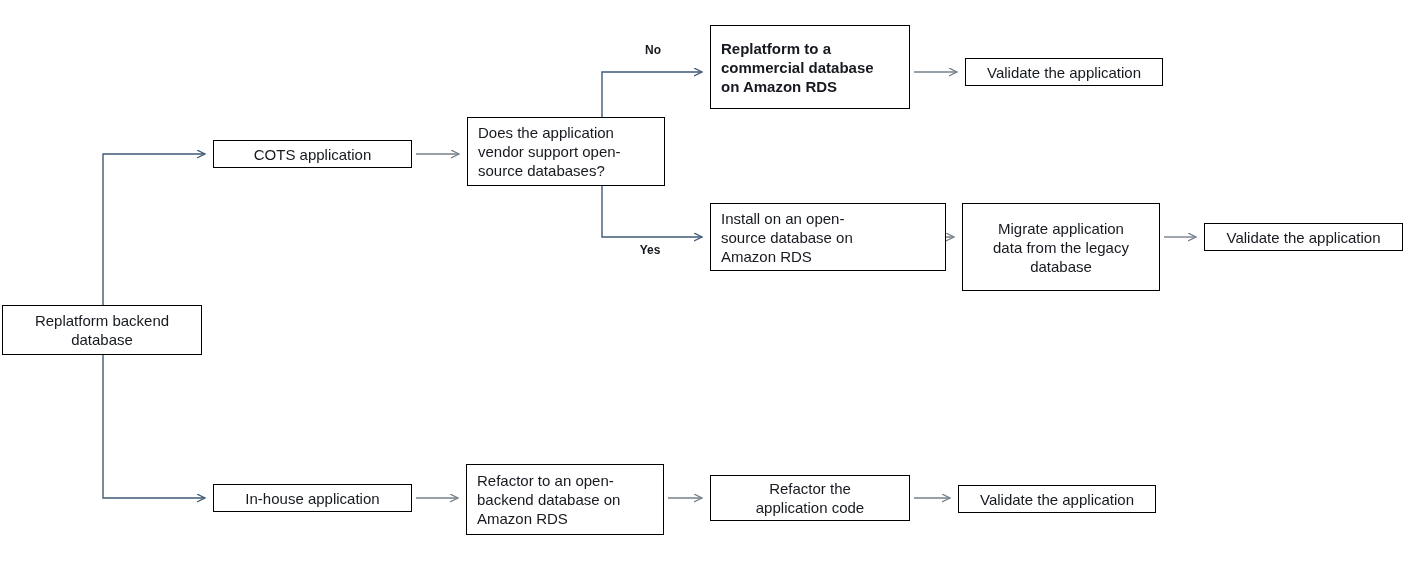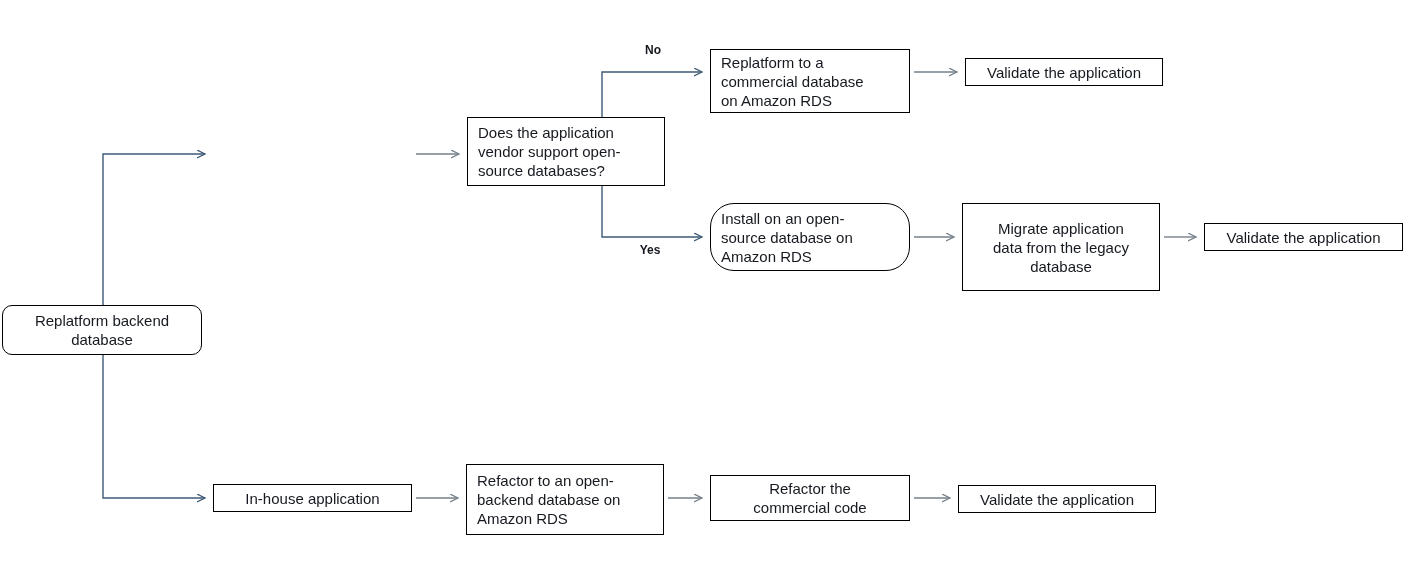--- a/index.html
+++ b/index.html
@@ -85,52 +85,53 @@
     <polyline class="edge-branch" points="602,186 602,237 702,237"></polyline>
     <polyline class="edge-gray" points="416,154 459,154"></polyline>
     <polyline class="edge-gray" points="914,72 957,72"></polyline>
     <polyline class="edge-gray" points="914,237 954,237"></polyline>
     <polyline class="edge-gray" points="1164,237 1196,237"></polyline>
     <polyline class="edge-gray" points="416,498 458,498"></polyline>
     <polyline class="edge-gray" points="668,498 702,498"></polyline>
     <polyline class="edge-gray" points="914,498 950,498"></polyline>
   </svg>
 
-  <div class="node center" style="left:2px;top:305px;width:200px;height:50px;border-radius:10px;">Replatform backend
+  <div class="node center" style="left:2px;top:305px;width:200px;height:50px;">Replatform backend
 database</div>
 
+  <div class="node center" style="left:213px;top:140px;width:199px;height:28px;">COTS application</div>
 
   <div class="node left" style="left:467px;top:117px;width:198px;height:69px;">Does the application
 vendor support open-
 source databases?</div>
 
   <div class="node center" style="left:213px;top:484px;width:199px;height:28px;">In-house application</div>
 
-  <div class="node left" style="left:710px;top:49px;width:200px;height:64px;">Replatform to a
+  <div class="node left" style="left:710px;top:25px;width:200px;height:84px;font-weight:bold;">Replatform to a
 commercial database
 on Amazon RDS</div>
 
   <div class="node center" style="left:965px;top:58px;width:198px;height:28px;">Validate the application</div>
 
-  <div class="node left" style="left:710px;top:203px;width:200px;height:68px;border-radius:24px;">Install on an open-
+  <div class="node left" style="left:710px;top:203px;width:236px;height:68px;">Install on an open-
 source database on
 Amazon RDS</div>
 
   <div class="node center" style="left:962px;top:203px;width:198px;height:88px;">Migrate application
 data from the legacy
 database</div>
 
   <div class="node center" style="left:1204px;top:223px;width:199px;height:28px;">Validate the application</div>
 
   <div class="node left" style="left:466px;top:464px;width:198px;height:71px;">Refactor to an open-
 backend database on
 Amazon RDS</div>
 
   <div class="node center" style="left:710px;top:475px;width:200px;height:46px;">Refactor the
-commercial code</div>
+application code</div>
 
   <div class="node center" style="left:958px;top:485px;width:198px;height:28px;">Validate the application</div>
 
   <div class="branch-label" style="left:628px;top:43px;width:50px;">No</div>
 
   <div class="branch-label" style="left:625px;top:243px;width:50px;">Yes</div>
 
 </div>
 
 </body></html>

